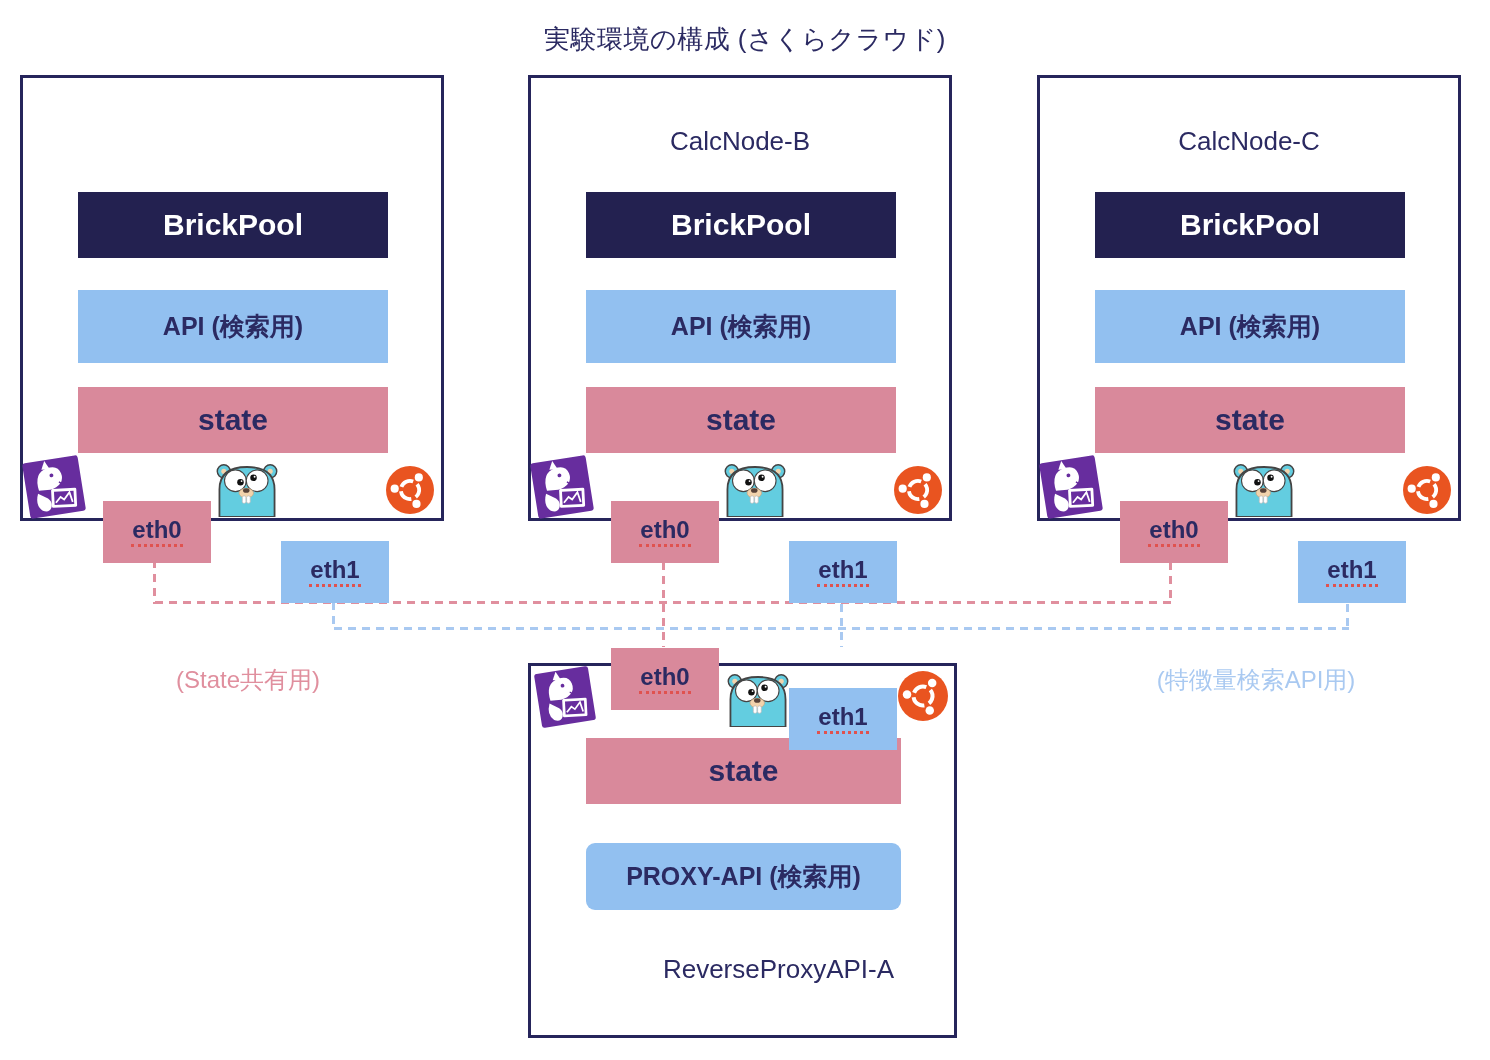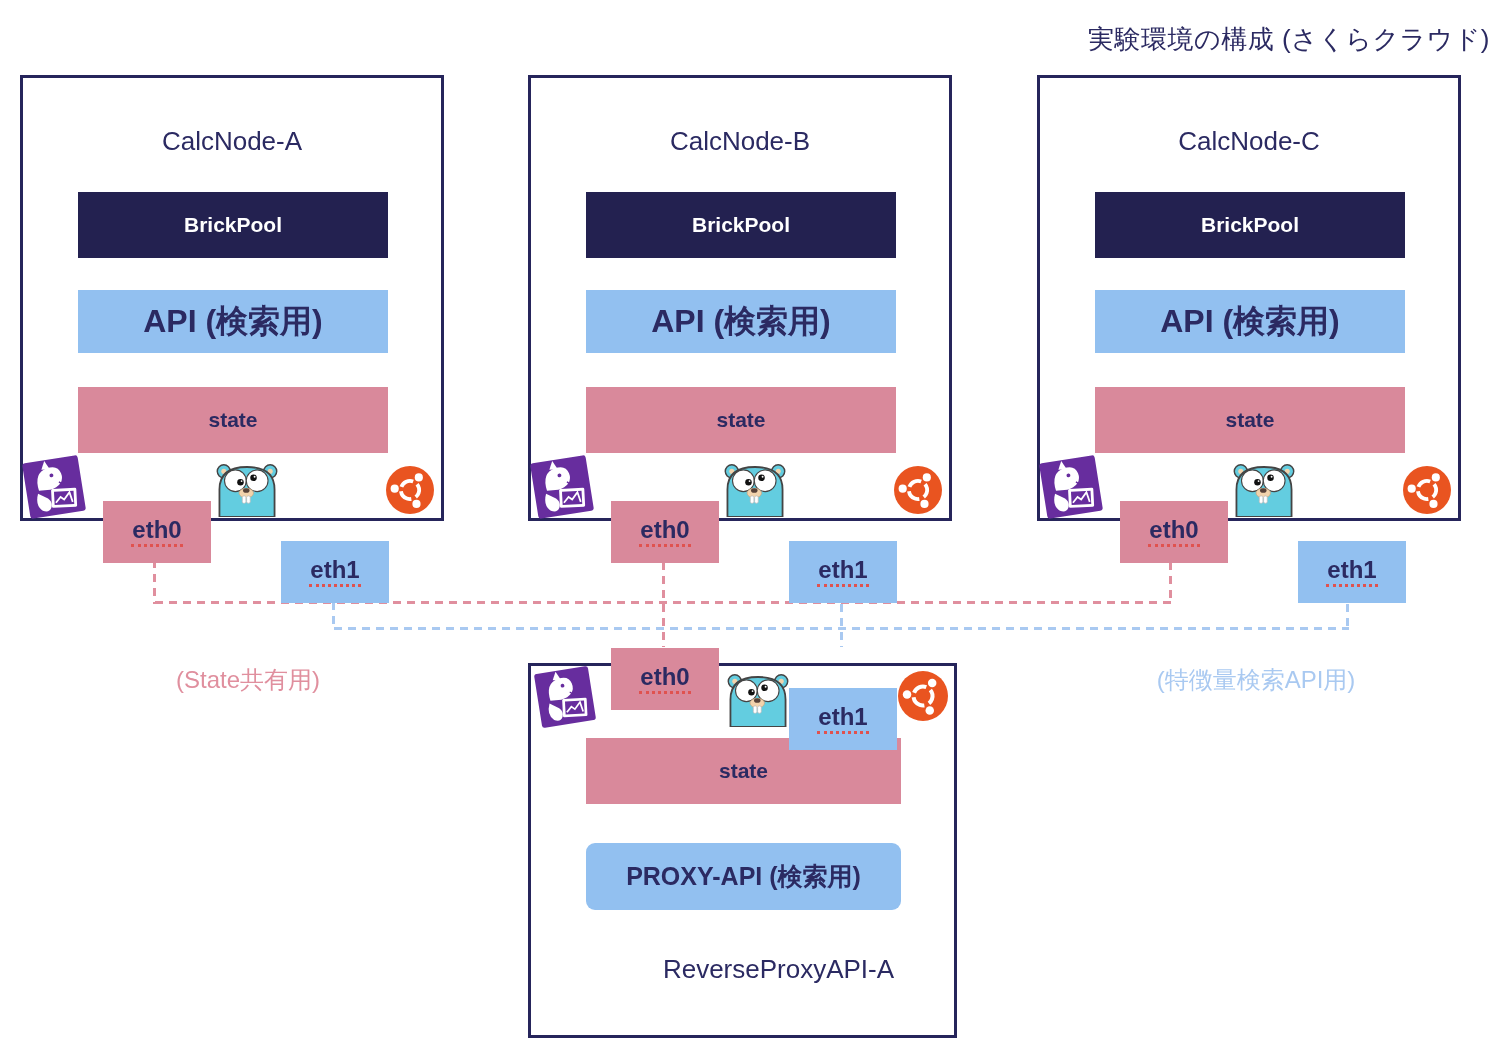--- a/index.html
+++ b/index.html
@@ -3,35 +3,35 @@
 <meta charset="utf-8">
 <style>
   html,body{margin:0;padding:0;}
   body{
     width:1490px;height:1060px;position:relative;background:#ffffff;
     font-family:"Liberation Sans","DejaVu Sans",sans-serif;
     color:#2b2a62;overflow:hidden;
   }
   .page-title{
     position:absolute;top:22px;left:0;width:100%;
-    text-align:right;font-size:26px;letter-spacing:.5px;color:#2b2a62;
+    text-align:center;font-size:26px;letter-spacing:.5px;color:#2b2a62;
   }
   
   .node{
     position:absolute;top:75px;width:424px;height:446px;
     border:3px solid #26255b;background:#fff;box-sizing:border-box;z-index:2;
   }
   .node.a{left:20px;} .node.b{left:528px;} .node.c{left:1037px;}
   .node-title{position:absolute;top:48px;left:0;width:100%;text-align:center;font-size:26px;}
   .layer{
     position:absolute;left:55px;width:310px;display:flex;align-items:center;justify-content:center;
-    font-weight:bold;font-size:21px;
+    font-weight:bold;font-size:30px;
   }
   .brickpool{top:114px;height:66px;background:#232150;color:#ffffff;}
-  .api{top:212px;height:63px;background:#92c0f0;color:#2b2a62;font-size:32px;}
+  .api{top:212px;height:73px;background:#92c0f0;color:#2b2a62;font-size:25px;}
   .statebox{top:309px;height:66px;background:#d9899b;color:#2b2a62;}
   
   .proxy{
     position:absolute;left:528px;top:663px;width:429px;height:375px;
     border:3px solid #26255b;background:#fff;box-sizing:border-box;z-index:2;
   }
   .proxy .statebox{top:72px;left:55px;width:315px;}
   .proxy .api{top:177px;left:55px;width:315px;height:67px;font-size:25px;border-radius:9px;}
   .proxy-name{position:absolute;top:288px;left:0;width:100%;text-align:center;font-size:26px;padding-left:36px;}
   
@@ -111,21 +111,20 @@
       <circle cx="68.4" cy="23.8" r="8.5" fill="#fff"></circle>
       <circle cx="63.5" cy="79.0" r="8.5" fill="#fff"></circle>
       <circle cx="18.1" cy="47.2" r="8.5" fill="#fff"></circle>
     </symbol>
   </defs>
 </svg>
 
 <div class="page-title">実験環境の構成 (さくらクラウド)</div>
 
 <div class="node a">
-  <div class="node-title">CalcNode-A</div>
   <div class="layer brickpool">BrickPool</div>
   <div class="layer api">API (検索用)</div>
   <div class="layer statebox">state</div>
   <span class="icon dd">
       <svg viewBox="0 0 100 100">
         <use href="#sym-datadog"></use>
       </svg>
     </span>
   <span class="icon gopher">
       <svg viewBox="0 0 100 80">

